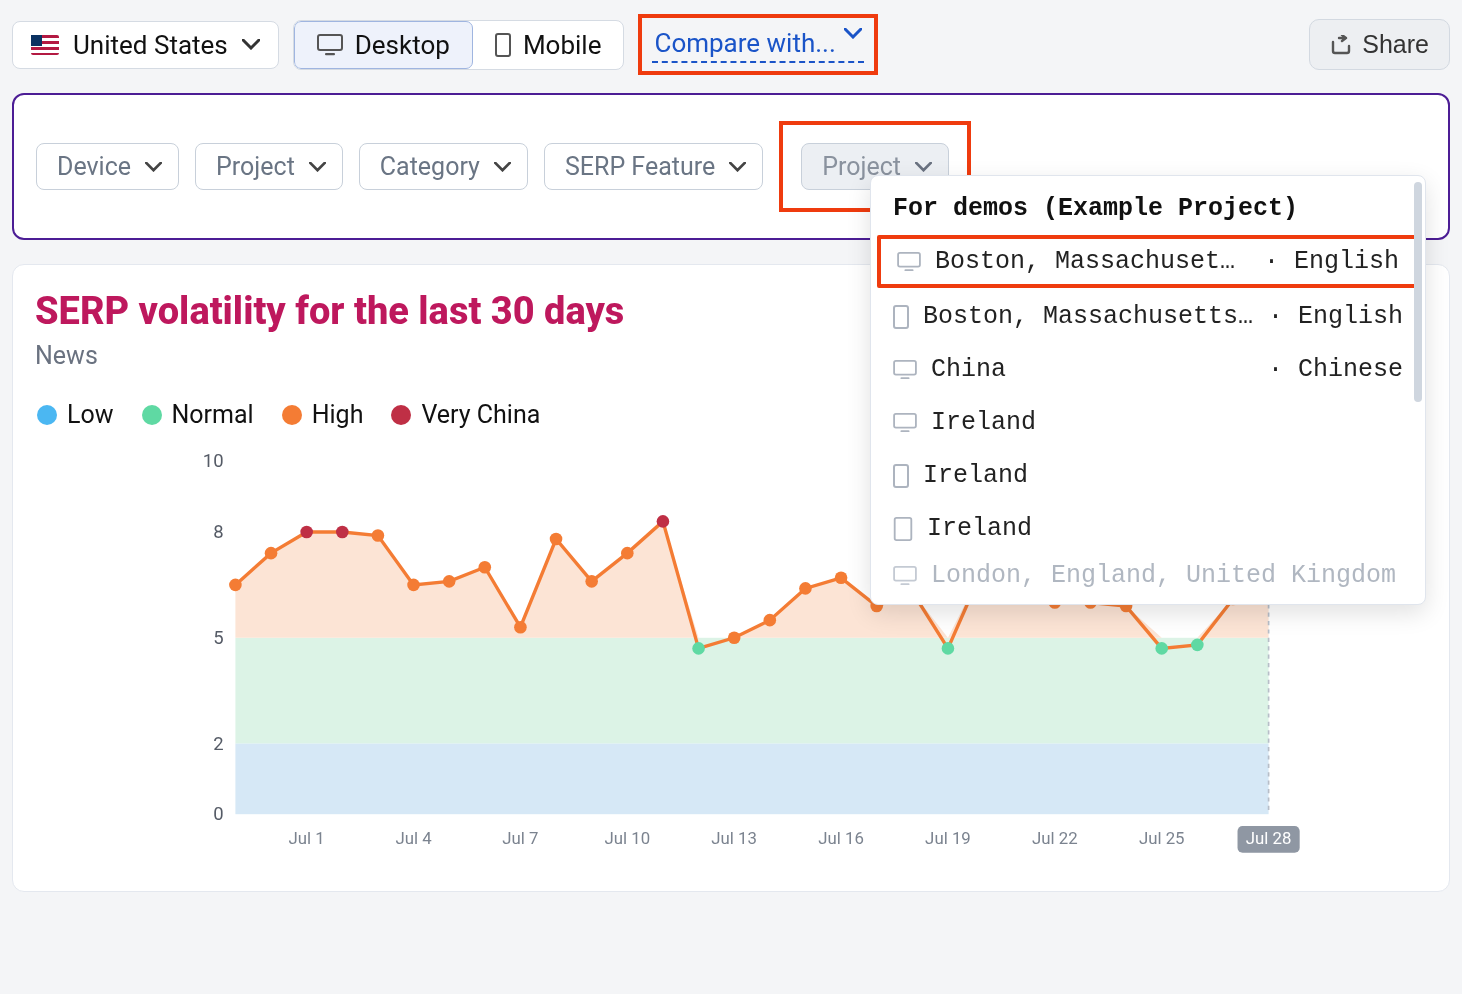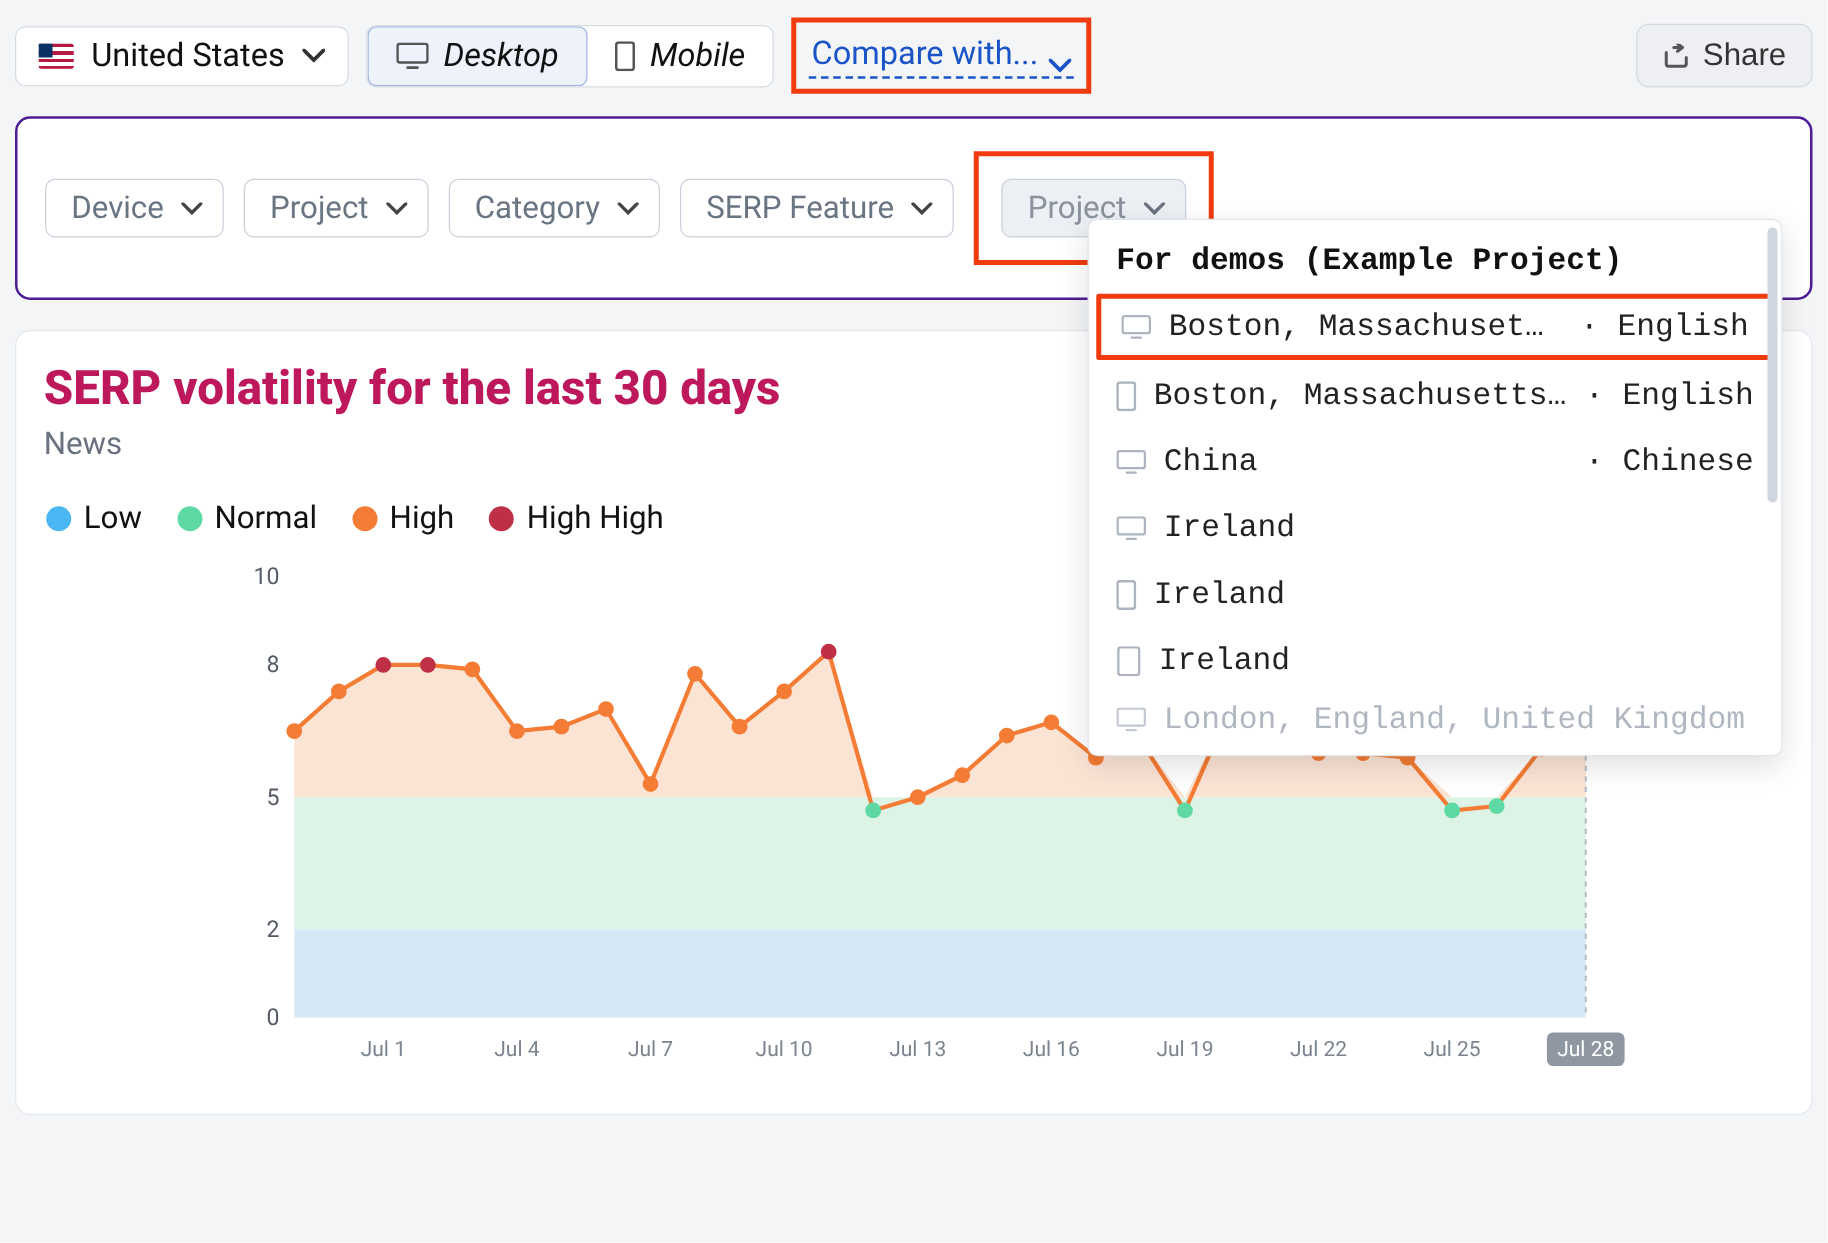--- a/index.html
+++ b/index.html
@@ -59,31 +59,30 @@
     border-radius: 8px;
     overflow: hidden;
   }
   .segmented-item {
     display: inline-flex;
     align-items: center;
     gap: 12px;
     padding: 8px 22px;
     font-size: 26px;
     cursor: pointer;
-    font-style: italic;
   }
   .segmented-item.active {
     background: #eef2fb;
     border: 1px solid #9fb5e0;
     border-radius: 7px;
   }
 
   .compare-link {
     display: inline-flex;
-    align-items: flex-end;
+    align-items: flex-start;
     gap: 8px;
     font-size: 26px;
     color: #1a54c8;
     border-bottom: 2px dashed #1a54c8;
     padding: 6px 2px 3px 2px;
     cursor: pointer;
   }
   .compare-wrap {
     display: inline-block;
     border: 4px solid #ef3b0e;
@@ -483,21 +482,21 @@
     <span class="legend-item">
         <span class="dot normal"></span>
         <span>Normal</span>
       </span>
     <span class="legend-item">
         <span class="dot high"></span>
         <span>High</span>
       </span>
     <span class="legend-item">
         <span class="dot veryhigh"></span>
-        <span>High High</span>
+        <span>Very China</span>
       </span>
   </div>
 
   <div class="chart-wrap">
     <svg class="chart" id="chart-svg" viewBox="0 0 1300 500">
         <rect x="60" y="93.99999999999999" width="1230" height="126.00000000000001" fill="#fce4d5" opacity="0"></rect>
         <rect x="60" y="220" width="1230" height="126" fill="#dcf3e6"></rect>
         <rect x="60" y="346" width="1230" height="84" fill="#d6e8f6"></rect>
         <path d="M 60 220 L 60 157 L 102.41379310344828 119.2 L 144.82758620689657 93.99999999999999 L 187.24137931034483 93.99999999999999 L 229.6551724137931 98.19999999999999 L 272.0689655172414 157 L 314.48275862068965 152.80000000000004 L 356.89655172413796 136 L 399.3103448275862 207.39999999999998 L 441.7241379310345 102.39999999999999 L 484.1379310344828 152.80000000000004 L 526.5517241379309 119.2 L 568.9655172413793 81.39999999999998 L 611.3793103448276 220 L 653.7931034482759 220 L 696.2068965517242 198.99999999999997 L 738.6206896551724 161.2 L 781.0344827586206 148.6 L 823.448275862069 182.19999999999996 L 865.8620689655172 165.4 L 908.2758620689656 220 L 950.6896551724138 136 L 993.103448275862 161.2 L 1035.5172413793102 178 L 1077.9310344827586 178 L 1120.3448275862067 182.19999999999996 L 1162.7586206896551 220 L 1205.1724137931035 220 L 1247.5862068965519 173.8 L 1290 165.4 L 1290 220 Z" fill="#fce4d5" opacity="1"></path>
         <line x1="1290" y1="10" x2="1290" y2="430" stroke="#b7bec8" stroke-width="2" stroke-dasharray="5 5"></line>

